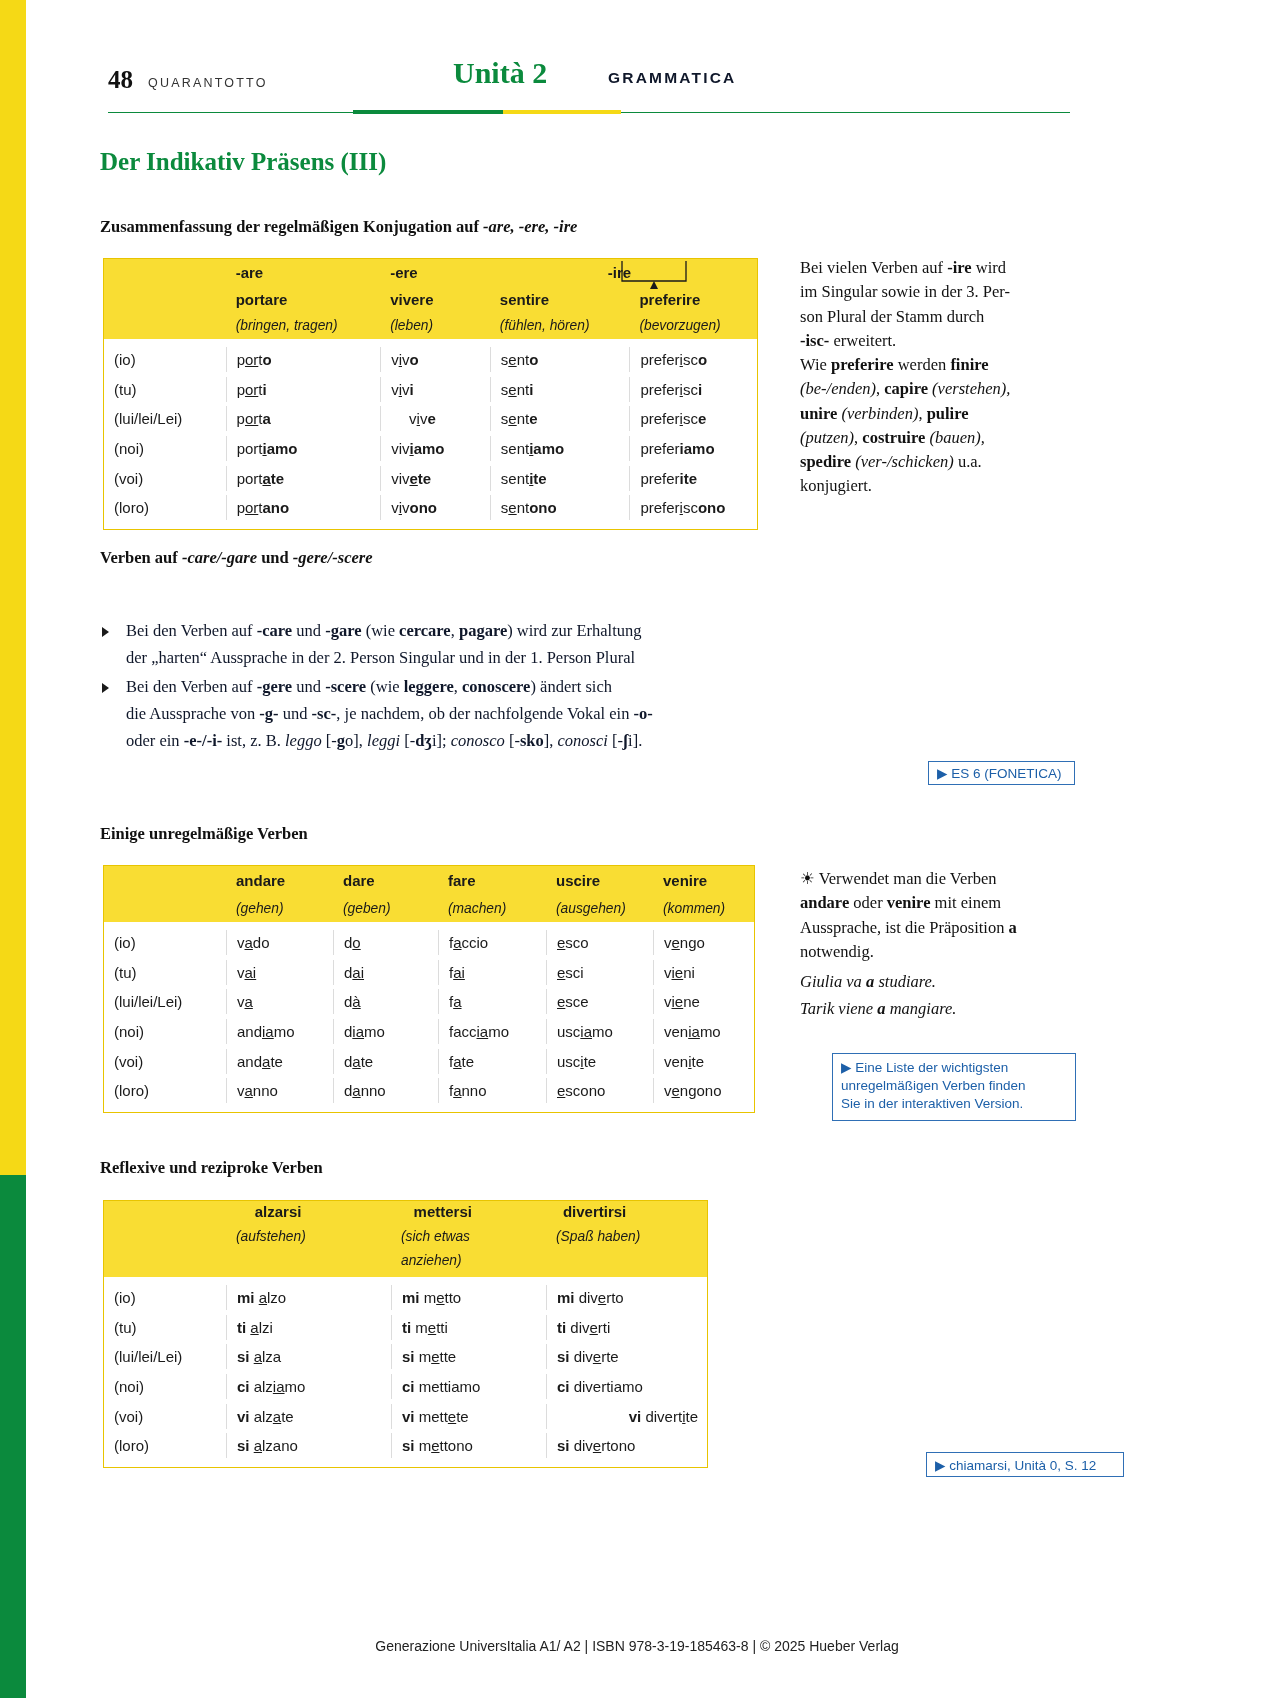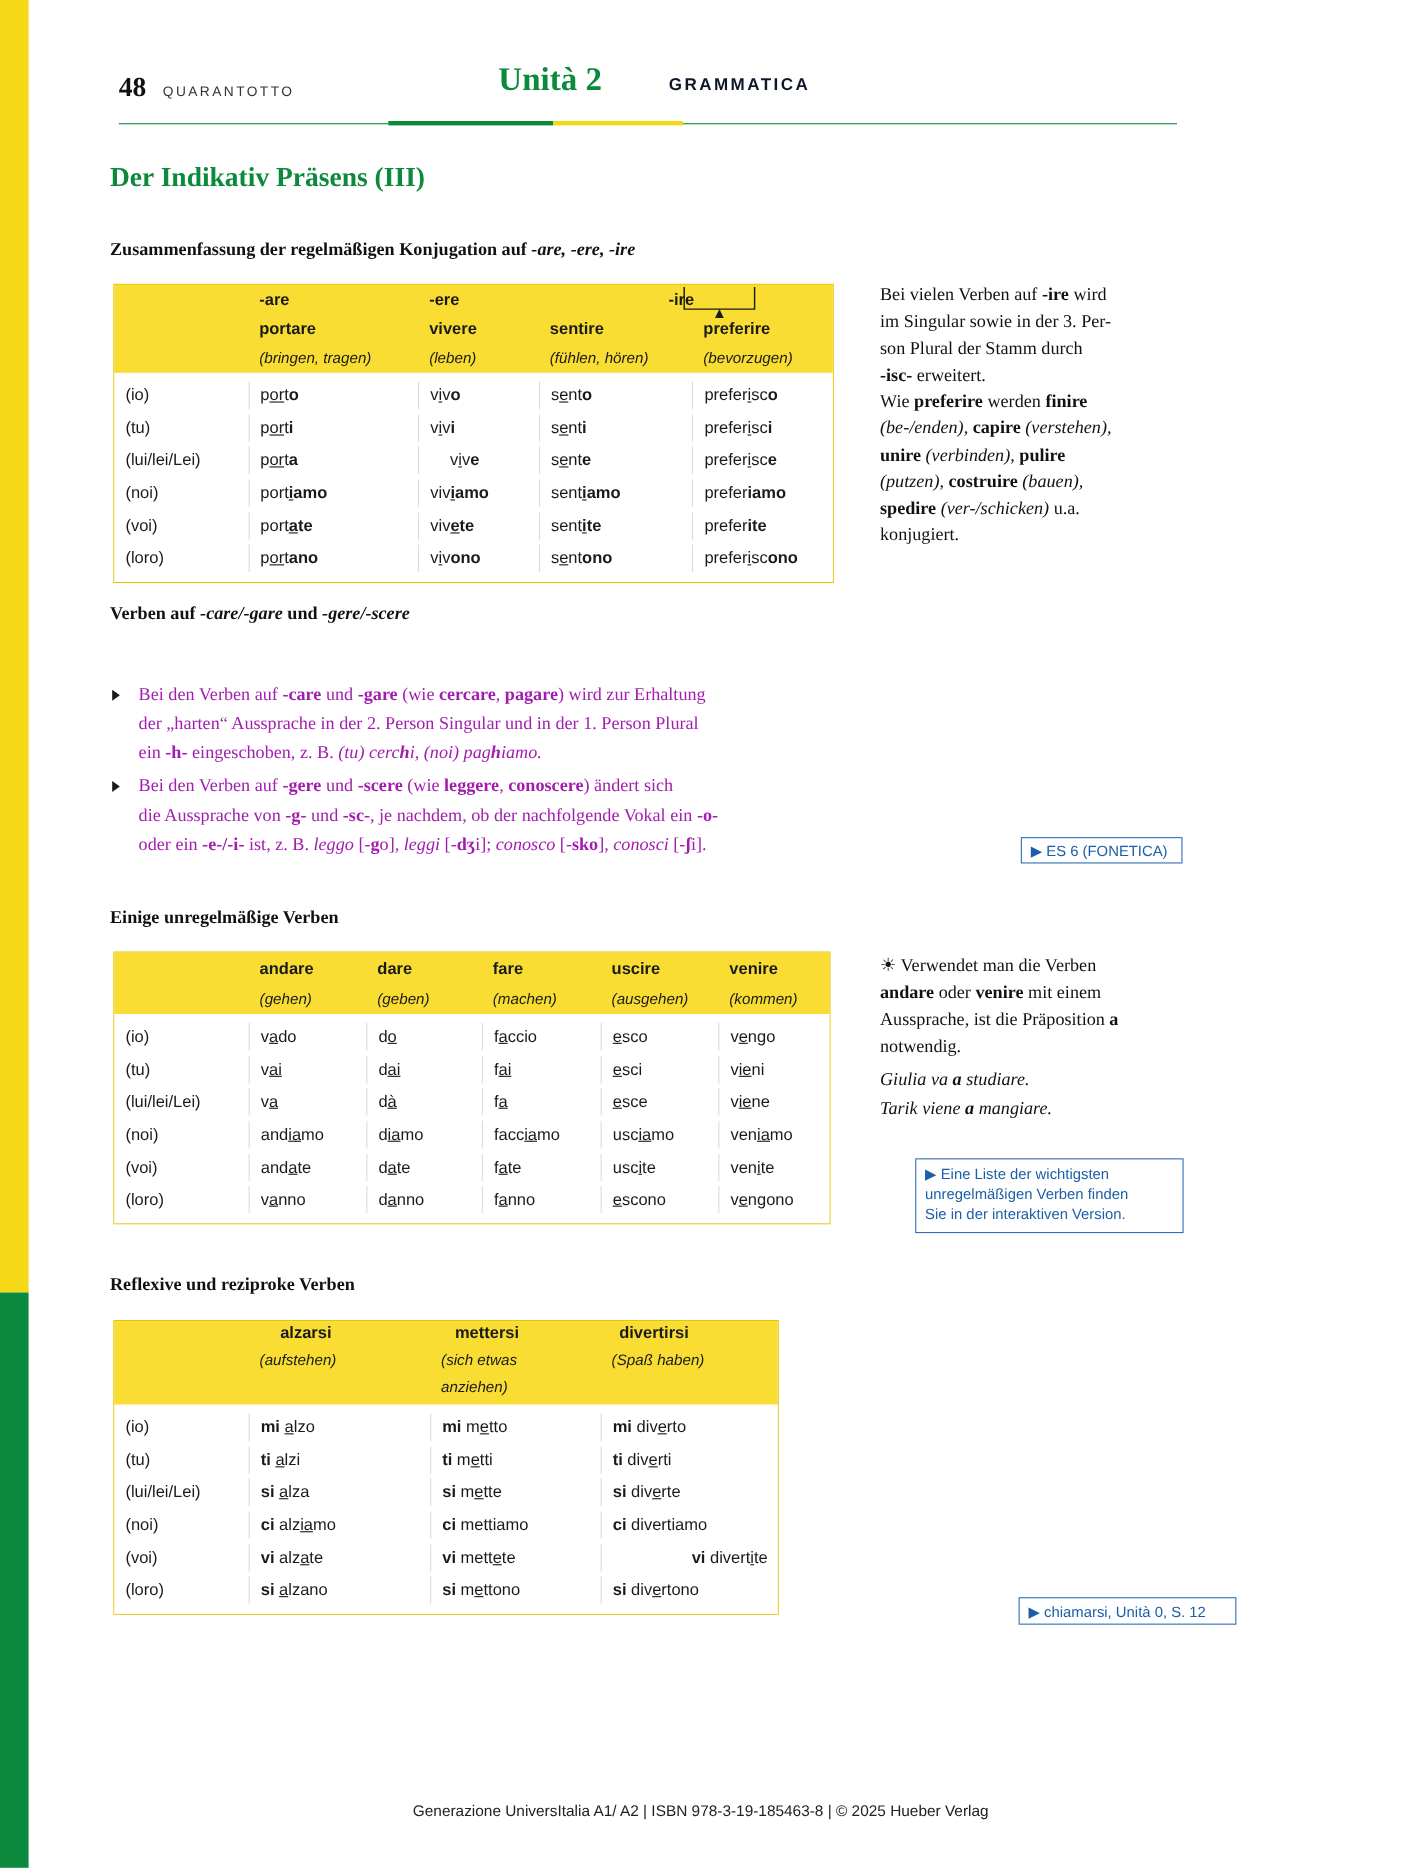--- a/index.html
+++ b/index.html
@@ -88,21 +88,21 @@
     position:absolute;
     font-family:"Liberation Serif", serif;
     font-size:16.5px;
     line-height:1.47;
     color:#111;
   }
   .note b { font-weight:bold; }
   .note i { font-style:italic; }
 
   
-  .bullets { position:absolute; font-size:16.5px; line-height:1.62; color:#a21caf; font-family:"Liberation Serif", serif;}
+  .bullets { position:absolute; font-size:16.5px; line-height:1.62; color:#0f172a; font-family:"Liberation Serif", serif;}
   .bullets .bl { position:relative; padding-left:26px; margin-bottom:2px; }
   .bullets .bl:before {
     content:""; position:absolute; left:2px; top:9px;
     border-left:7px solid #1a1a1a; border-top:5px solid transparent; border-bottom:5px solid transparent;
   }
 
   
   .bluebox {
     position:absolute;
     border:1px solid #2f6fb5;
@@ -237,21 +237,20 @@
   <div class="subhead" style="left:100px; top:548px;">
     <span>Verben auf </span><i>-care/-gare</i><span> und </span><i>-gere/-scere</i>
   </div>
 
   <div class="bullets" style="left:100px; top:618px; width:700px;">
     <div class="bl">
       <div>
         <span>Bei den Verben auf </span><b>-care</b><span> und </span><b>-gare</b><span> (wie </span><b>cercare</b><span>, </span><b>pagare</b><span>) wird zur Erhaltung</span>
       </div>
       <div>der „harten“ Aussprache in der 2. Person Singular und in der 1. Person Plural</div>
-      <div><span>ein </span><b>-h-</b><span> eingeschoben, z. B. </span><i>(tu) cerc<b>h</b>i, (noi) pag<b>h</b>iamo.</i></div>
     </div>
     <div class="bl" style="margin-top:3px;">
       <div>
         <span>Bei den Verben auf </span><b>-gere</b><span> und </span><b>-scere</b><span> (wie </span><b>leggere</b><span>, </span><b>conoscere</b><span>) ändert sich</span>
       </div>
       <div><span>die Aussprache von </span><b>-g-</b><span> und </span><b>-sc-</b><span>, je nachdem, ob der nachfolgende Vokal ein </span><b>-o-</b></div>
       <div>
         <span>oder ein </span><b>-e-/-i-</b><span> ist, z. B. </span><i>leggo</i><span>&nbsp;[-<b>g</b>o], </span><i>leggi</i><span>&nbsp;[-<b>dʒ</b>i]; </span><i>conosco</i><span>&nbsp;[-<b>sko</b>], </span><i>conosci</i><span>&nbsp;[-<b>ʃ</b>i].</span>
       </div>
     </div>

